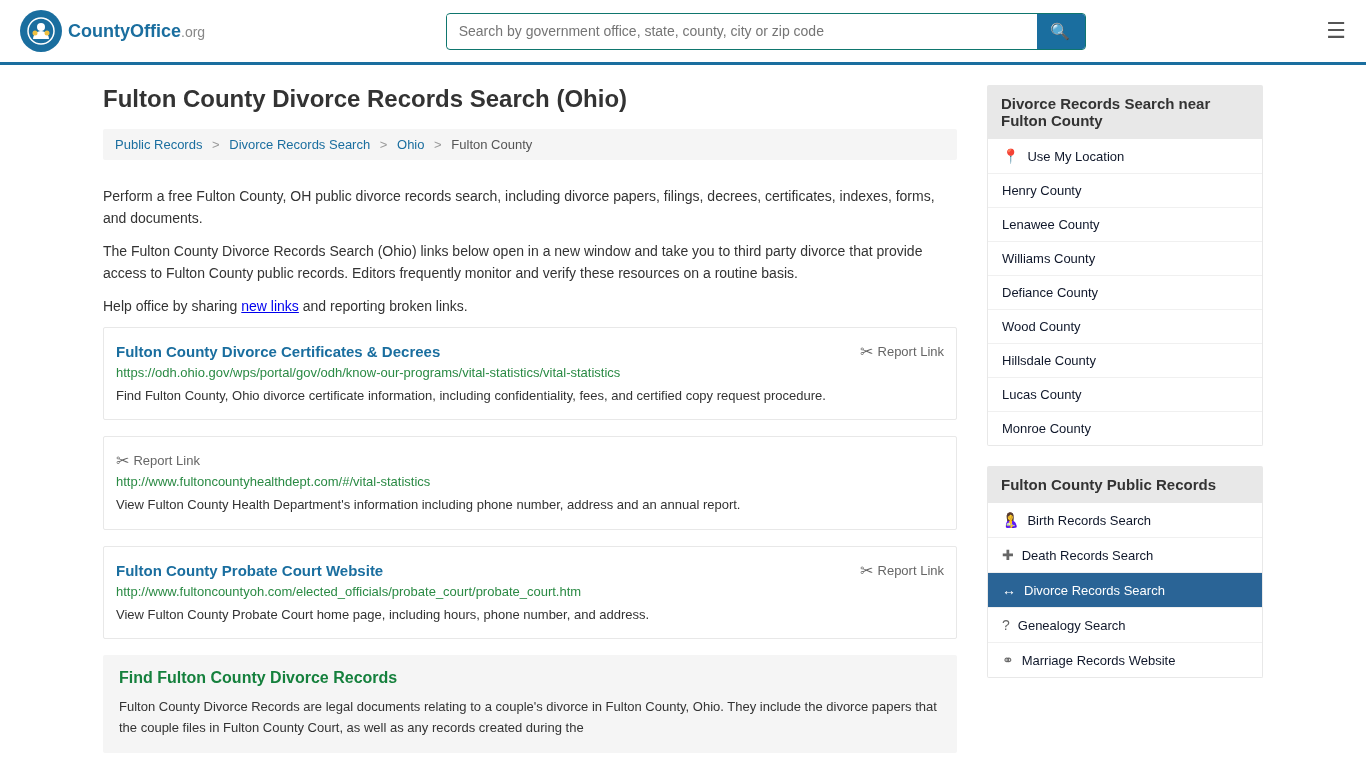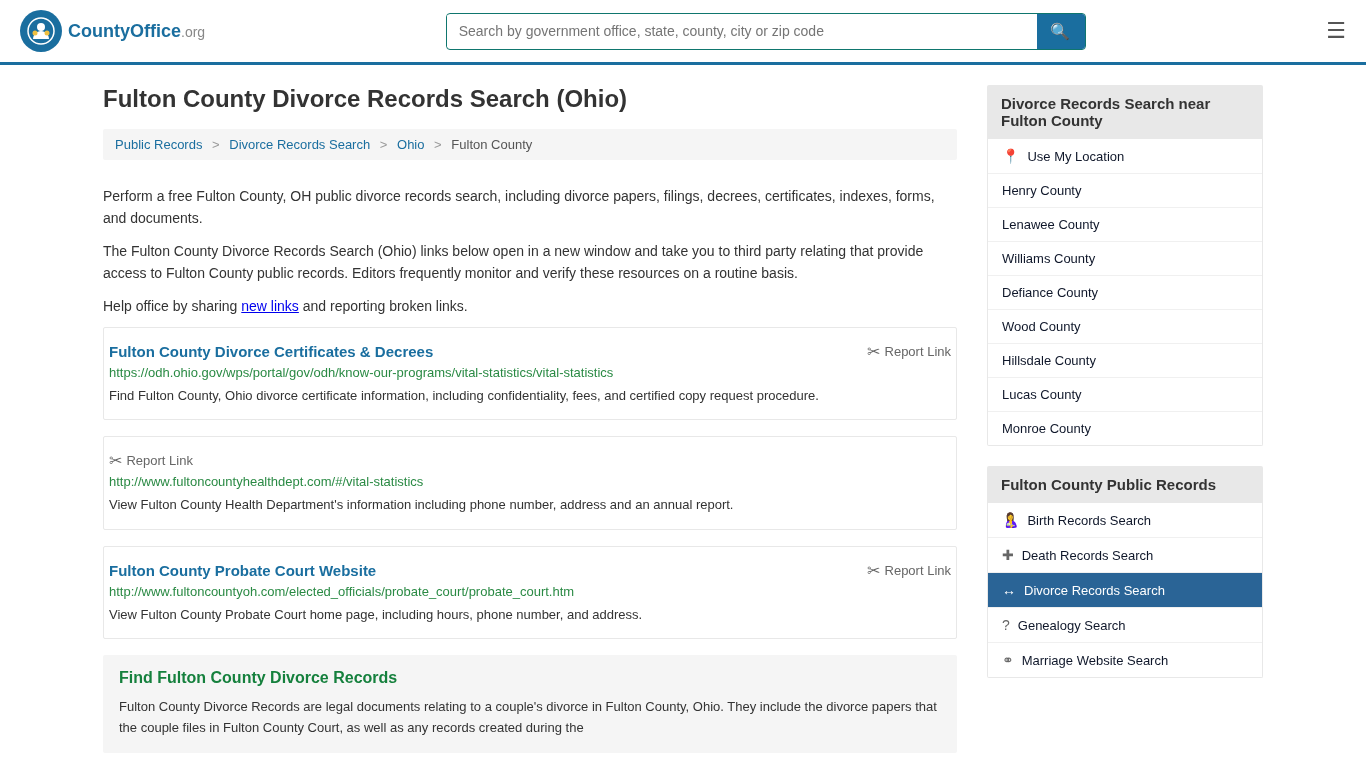--- a/index.html
+++ b/index.html
@@ -122,21 +122,21 @@
     .description {
       font-size: 14px;
       color: #333;
       line-height: 1.6;
       margin-bottom: 10px;
     }
 
     
     .link-card {
       border: 1px solid #e8e8e8;
-      padding: 14px 5px;
+      padding: 14px 12px;
       margin-bottom: 16px;
       border-radius: 2px;
     }
     .link-card-header {
       display: flex;
       justify-content: space-between;
       align-items: center;
       margin-bottom: 4px;
     }
     .link-card-title {
@@ -272,21 +272,21 @@
       <a href="#">Public Records</a>
       <span class="sep">&gt;</span>
       <a href="#">Divorce Records Search</a>
       <span class="sep">&gt;</span>
       <a href="#">Ohio</a>
       <span class="sep">&gt;</span>
       <span>Fulton County</span>
     </nav>
 
     <p class="description">Perform a free Fulton County, OH public divorce records search, including divorce papers, filings, decrees, certificates, indexes, forms, and documents.</p>
-    <p class="description">The Fulton County Divorce Records Search (Ohio) links below open in a new window and take you to third party relating that provide access to Fulton County public records. Editors frequently monitor and verify these resources on a routine basis.</p>
+    <p class="description">The Fulton County Divorce Records Search (Ohio) links below open in a new window and take you to third party divorce that provide access to Fulton County public records. Editors frequently monitor and verify these resources on a routine basis.</p>
     <p class="description">
       <span>Help office by sharing</span>
       <a href="#">new links</a>
       <span>and reporting broken links.</span>
     </p>
 
     <div id="link-cards">
         <div class="link-card">
     <div class="link-card-header">
       <a href="#" class="link-card-title">Fulton County Divorce Certificates &amp; Decrees</a>
@@ -378,19 +378,19 @@
           <div class="sidebar-item active">
             <span class="sidebar-icon">↔</span>
             <a href="#">Divorce Records Search</a>
           </div>
           <div class="sidebar-item">
             <span class="sidebar-icon">?</span>
             <a href="#">Genealogy Search</a>
           </div>
           <div class="sidebar-item">
             <span class="sidebar-icon">⚭</span>
-            <a href="#">Marriage Website Search</a>
+            <a href="#">Marriage Records Website</a>
           </div>
         </div>
     </div>
 
   </aside>
 </div>
 
 </body></html>

